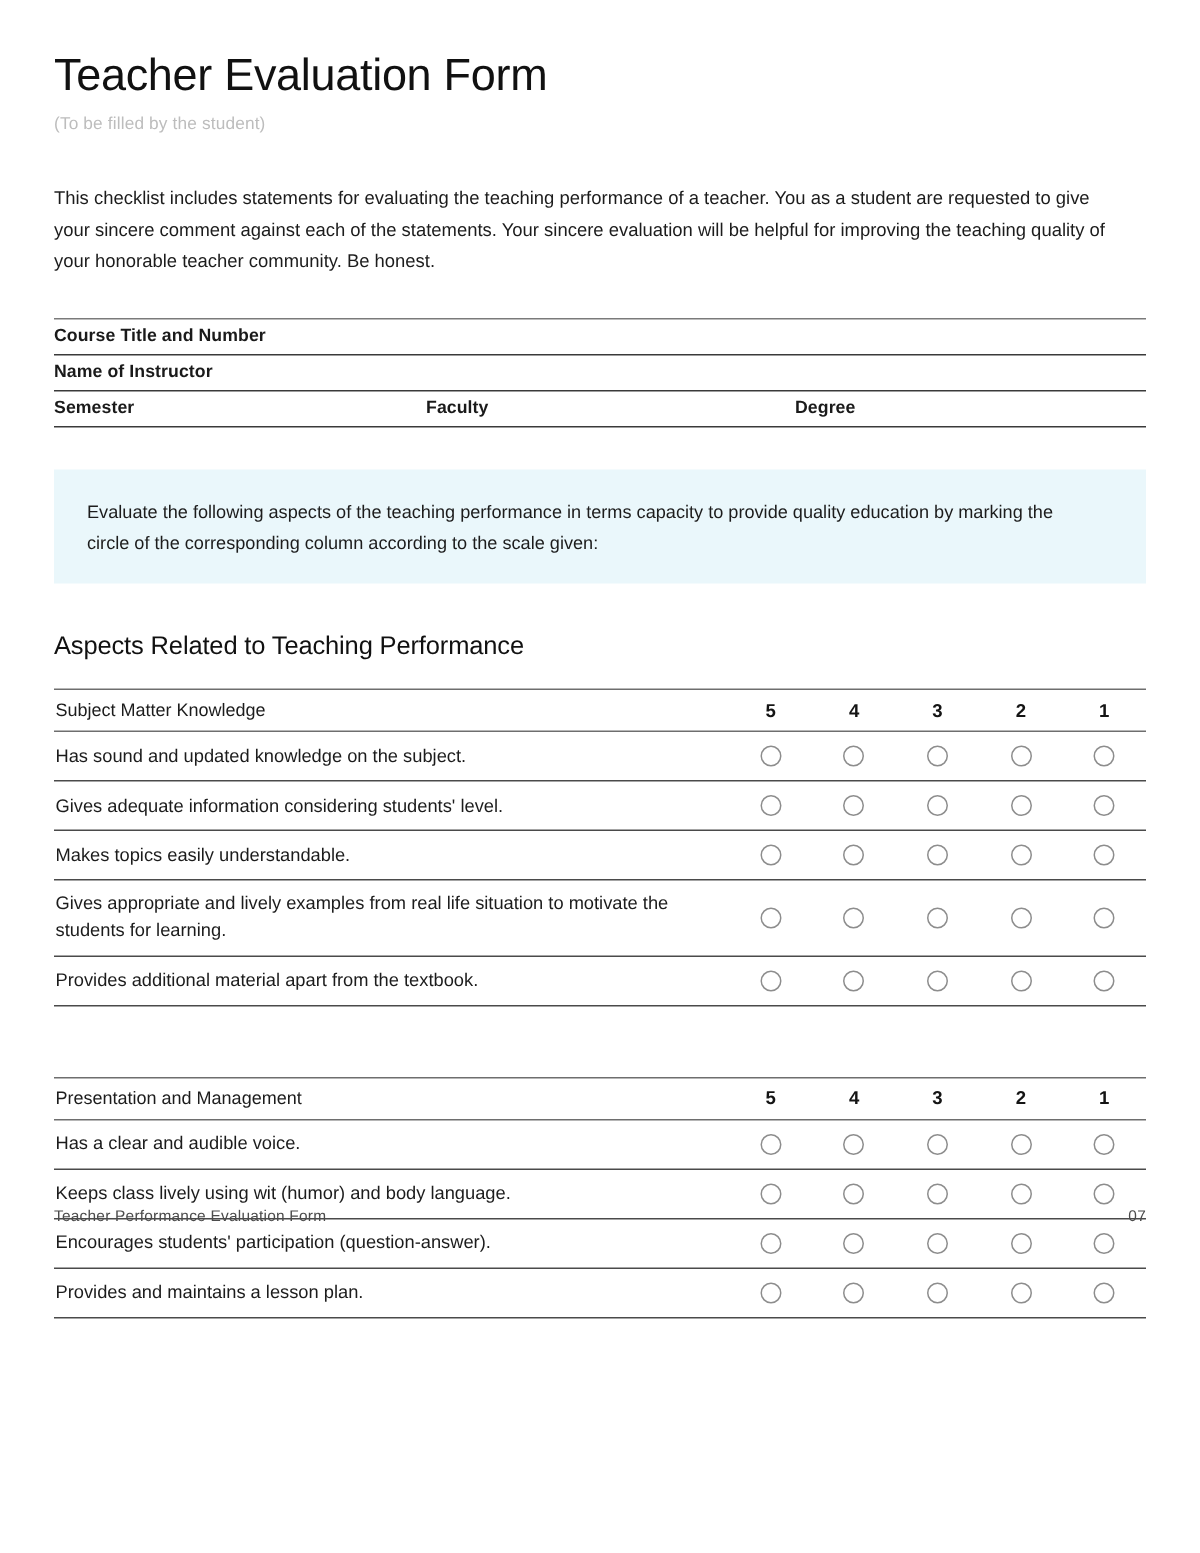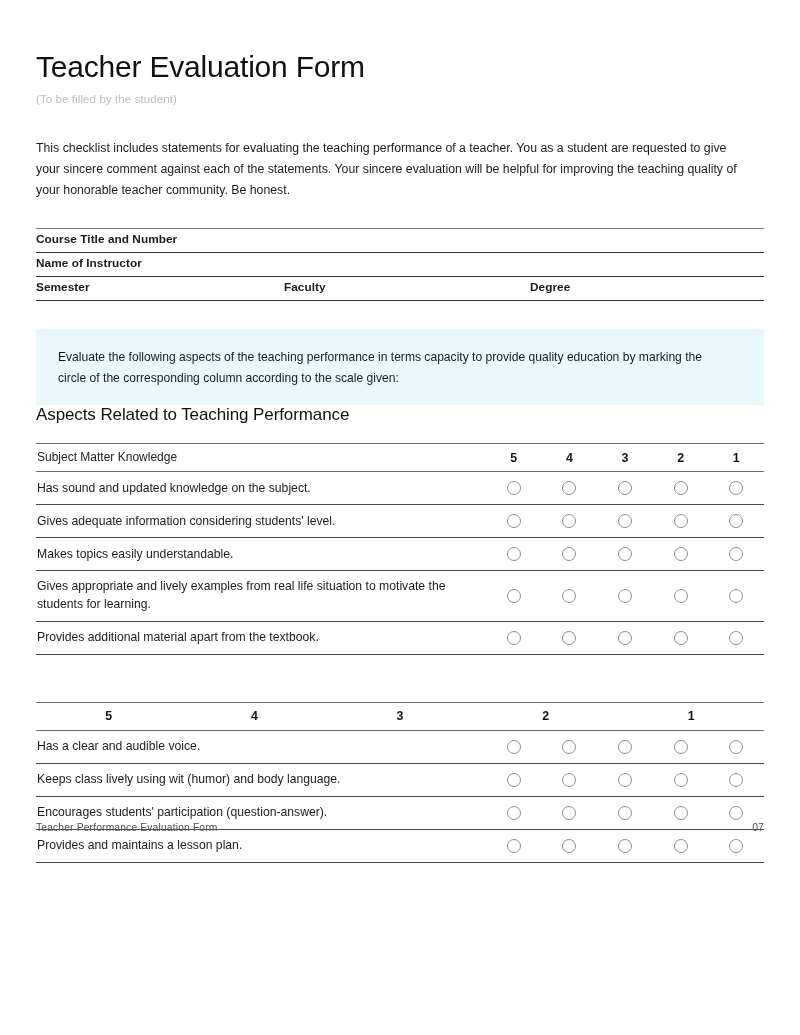--- a/index.html
+++ b/index.html
@@ -13,21 +13,21 @@
 
   body {
     font-family: "Liberation Sans", sans-serif;
     color: #1a1a1a;
     position: relative;
     overflow: hidden;
   }
 
   .page {
     position: absolute;
-    left: 0; top: 16px;
+    left: 0; top: 0;
     width: 800px;
     height: 831px;
     padding: 30px 36px 0 36px;
   }
 
   
   .doc-title {
     font-size: 30px;
     font-weight: 400;
     letter-spacing: -0.2px;
@@ -91,20 +91,21 @@
     font-size: 12.1px;
     font-weight: bold;
     color: #1a1a1a;
     white-space: nowrap;
   }
   .scale-item { display: inline-block; }
   .scale-item + .scale-item { margin-left: 30px; }
 
   
   .section-heading {
+    margin-top: 32px;
     font-size: 17px;
     font-weight: 400;
     color: #111111;
     letter-spacing: -0.1px;
   }
 
   
   .rate-table {
     width: 728px;
     margin-top: 18px;
@@ -328,20 +329,21 @@
           </div>
         <div class="cell">
             <span class="radio"></span>
           </div>
       </div>
     </div>
   </div>
 
   <div class="rate-table second">
     <div class="rate-row head">
+      <div class="stmt">Presentation and Management</div>
       <div class="cols">
         <div class="cell">
             <span class="colnum">5</span>
           </div>
         <div class="cell">
             <span class="colnum">4</span>
           </div>
         <div class="cell">
             <span class="colnum">3</span>
           </div>

